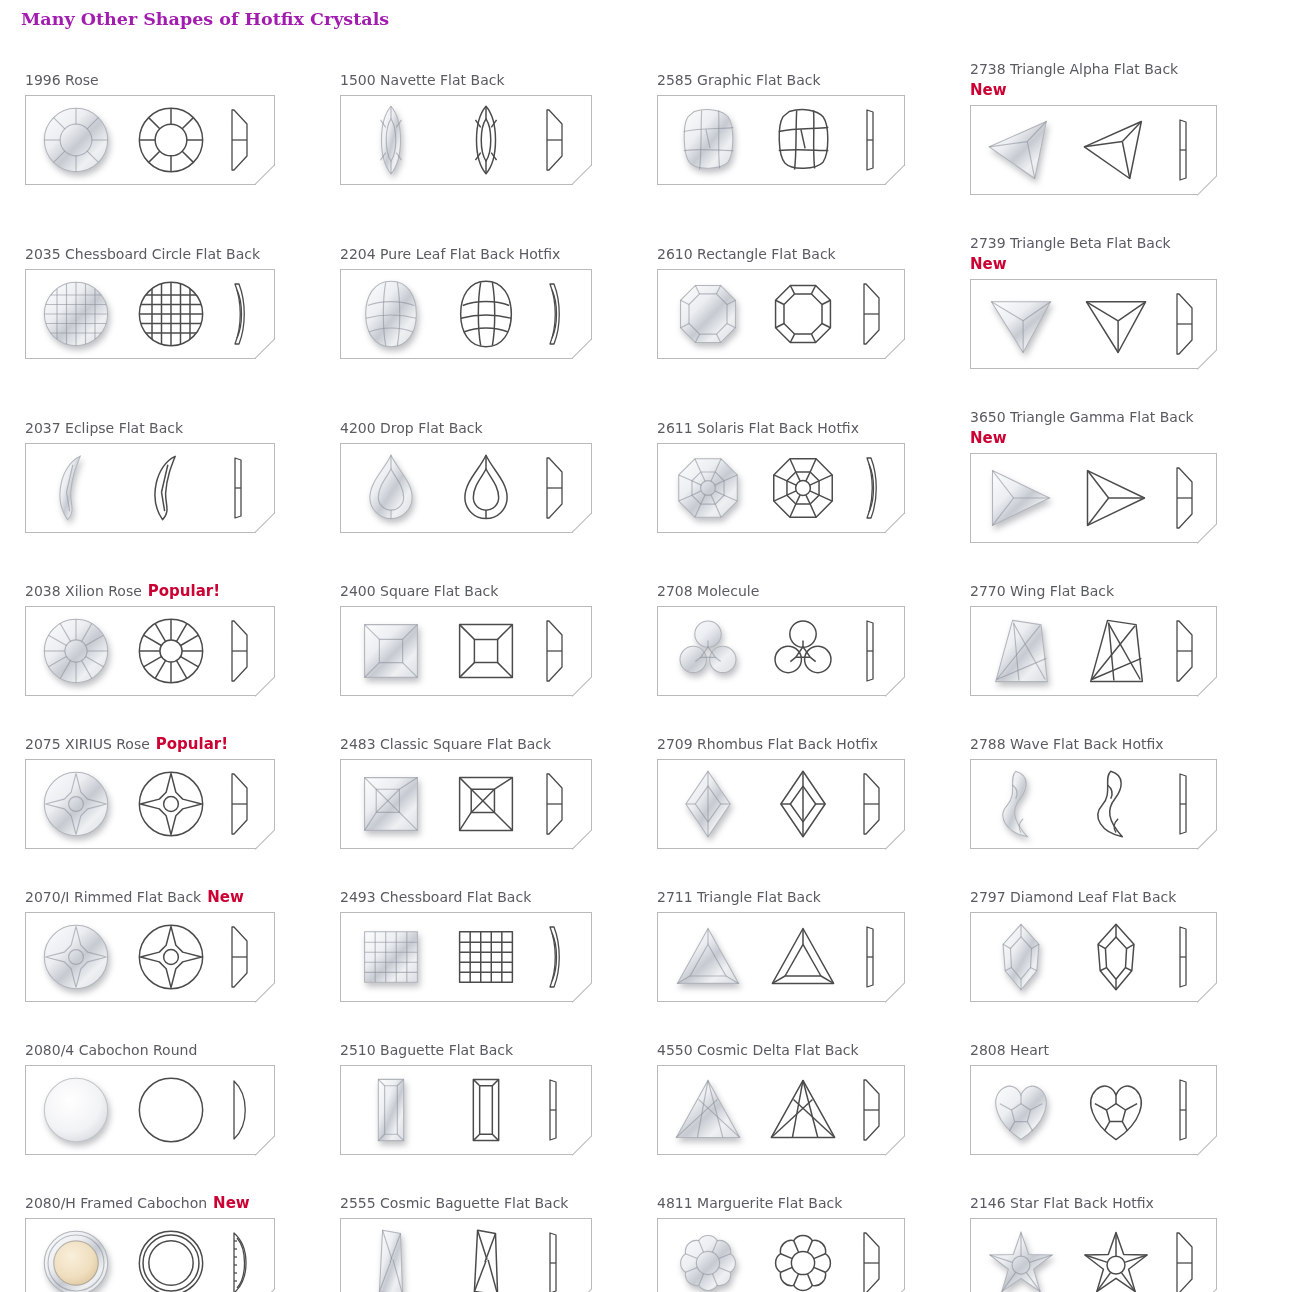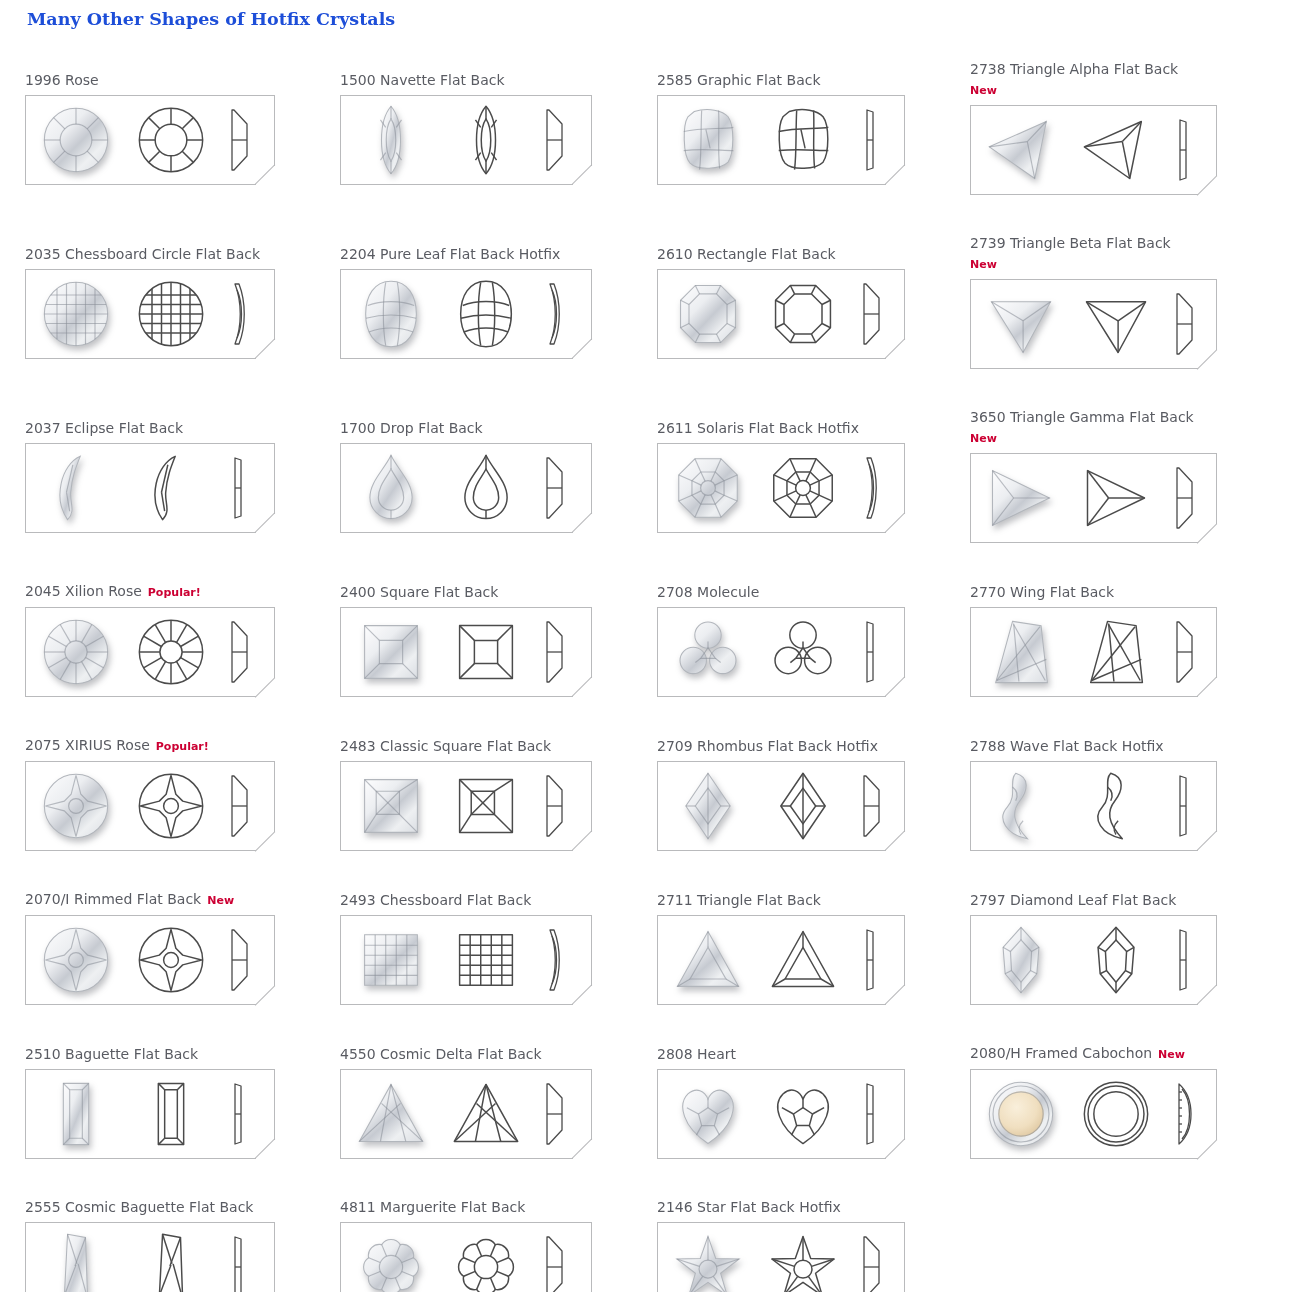--- a/index.html
+++ b/index.html
@@ -1,24 +1,24 @@
 <!DOCTYPE html>
 <html><head>
 <meta charset="utf-8">
 <style>
   html,body{margin:0;padding:0;}
   body{width:1292px;height:1292px;background:#ffffff;overflow:hidden;
        font-family:"DejaVu Sans","Liberation Sans",sans-serif;}
   .title{font-family:"DejaVu Serif","Liberation Serif",serif;font-size:17.5px;
-         font-weight:bold;color:#1d4ed8;margin:9px 0 0 27px;}
+         font-weight:bold;color:#a21caf;margin:9px 0 0 21px;}
   .grid{display:grid;grid-template-columns:250px 252px 248px 247px;
         column-gap:65px;row-gap:38px;margin:30px 0 0 25px;align-items:center;}
   .cell{min-width:0;}
   .label{font-size:14px;color:#595b62;line-height:21px;margin-bottom:4px;}
-  .badge{color:#cc0033;font-weight:bold;font-size:11px;margin-left:6px;white-space:nowrap;}
+  .badge{color:#cc0033;font-weight:bold;font-size:15px;margin-left:6px;white-space:nowrap;}
   .badge.nl{display:block;margin-left:0;line-height:21px;}
   .box{position:relative;height:88px;border:1px solid #b9babc;background:#fff;
        display:flex;align-items:center;}
   .box::before{content:"";position:absolute;right:-1px;bottom:-1px;width:19px;height:19px;background:#fff;}
   .box::after{content:"";position:absolute;right:-4.5px;bottom:8.5px;width:28px;height:1px;
               background:#b9babc;transform:rotate(-45deg);}
   .ph{margin-left:12px;line-height:0;}
   .ph svg{width:76px;height:76px;filter:drop-shadow(2px 4px 3px rgba(90,92,100,.38));}
   .tv{margin-left:19px;line-height:0;}
   .tv svg{width:76px;height:76px;}
@@ -342,21 +342,21 @@
           </svg></span>
       <span class="sv"><svg viewBox="0 0 30 76">
             <g fill="none" stroke="#4b4b4b" stroke-width="1.3" stroke-linejoin="round">
               <path d="M11 8 L17 10 L17 66 L11 68 Z"></path>
               <line x1="11" y1="38" x2="17" y2="38"></line>
             </g>
           </svg></span>
     </div>
   </div>
     <div class="cell">
-    <div class="label"><span>1700 Drop Flat Back</span></div>
+    <div class="label"><span>4200 Drop Flat Back</span></div>
     <div class="box">
       <span class="ph"><svg viewBox="0 0 72 72">
             <path d="M36 5 C42 18 56 30 56 45 A20 20 0 1 1 16 45 C16 30 30 18 36 5 Z" fill="url(#gSilver)" stroke="#b2b6bc" stroke-width="1"></path>
             <g fill="none" stroke="#878d96" stroke-opacity=".55" stroke-width="1.1">
               <path d="M36 18 C40 26 48 34 48 45 A12 12 0 1 1 24 45 C24 34 32 26 36 18 Z"></path>
               <line x1="36" y1="5" x2="36" y2="18"></line>
               <line x1="36" y1="57" x2="36" y2="65"></line>
             </g>
           </svg></span>
       <span class="tv"><svg viewBox="0 0 72 72">
@@ -453,21 +453,21 @@
           </svg></span>
       <span class="sv"><svg viewBox="0 0 30 76">
             <g fill="none" stroke="#4b4b4b" stroke-width="1.3" stroke-linejoin="round">
               <path d="M8 8 L8 68 L10 68 L23 54 L23 22 L10 8 Z"></path>
               <line x1="8" y1="38" x2="23" y2="38"></line>
             </g>
           </svg></span>
     </div>
   </div>
     <div class="cell">
-    <div class="label"><span>2045 Xilion Rose</span><span class="badge">Popular!</span></div>
+    <div class="label"><span>2038 Xilion Rose</span><span class="badge">Popular!</span></div>
     <div class="box">
       <span class="ph"><svg viewBox="0 0 72 72">
             <path d="M6 36a30 30 0 1 0 60 0a30 30 0 1 0 -60 0" fill="url(#gSilver)" stroke="#b2b6bc" stroke-width="1"></path>
             <g fill="none" stroke="#878d96" stroke-opacity=".55" stroke-width="1.1">
               <circle cx="36" cy="36" r="10.5"></circle>
               <line x1="46.5" y1="36" x2="66" y2="36"></line>
               <line x1="45.1" y1="41.3" x2="62" y2="51"></line>
               <line x1="41.3" y1="45.1" x2="51" y2="62"></line>
               <line x1="36" y1="46.5" x2="36" y2="66"></line>
               <line x1="30.8" y1="45.1" x2="21" y2="62"></line>
@@ -833,20 +833,39 @@
           </svg></span>
       <span class="sv"><svg viewBox="0 0 30 76">
             <g fill="none" stroke="#4b4b4b" stroke-width="1.3" stroke-linejoin="round">
               <path d="M11 8 L17 10 L17 66 L11 68 Z"></path>
               <line x1="11" y1="38" x2="17" y2="38"></line>
             </g>
           </svg></span>
     </div>
   </div>
     <div class="cell">
+    <div class="label"><span>2080/4 Cabochon Round</span></div>
+    <div class="box">
+      <span class="ph"><svg viewBox="0 0 72 72">
+            <circle cx="36" cy="36" r="30" fill="url(#gPearlW)" stroke="#c2c5ca"></circle>
+            <g fill="none" stroke="#878d96" stroke-opacity=".55" stroke-width="1.1"></g>
+          </svg></span>
+      <span class="tv"><svg viewBox="0 0 72 72">
+            <g fill="none" stroke="#4b4b4b" stroke-width="1.4" stroke-linejoin="round">
+              <path d="M6 36a30 30 0 1 0 60 0a30 30 0 1 0 -60 0"></path>
+            </g>
+          </svg></span>
+      <span class="sv"><svg viewBox="0 0 30 76">
+            <g fill="none" stroke="#4b4b4b" stroke-width="1.3" stroke-linejoin="round">
+              <path d="M10 9 L10 67 C25 53 25 23 10 9 Z"></path>
+            </g>
+          </svg></span>
+    </div>
+  </div>
+    <div class="cell">
     <div class="label"><span>2510 Baguette Flat Back</span></div>
     <div class="box">
       <span class="ph"><svg viewBox="0 0 72 72">
             <path d="M24 7 H48 V65 H24 Z" fill="url(#gSilver)" stroke="#b2b6bc" stroke-width="1"></path>
             <g fill="none" stroke="#878d96" stroke-opacity=".55" stroke-width="1.1">
               <path d="M30 13 H42 V59 H30 Z"></path>
               <line x1="24" y1="7" x2="30" y2="13"></line>
               <line x1="48" y1="7" x2="42" y2="13"></line>
               <line x1="48" y1="65" x2="42" y2="59"></line>
               <line x1="24" y1="65" x2="30" y2="59"></line>

